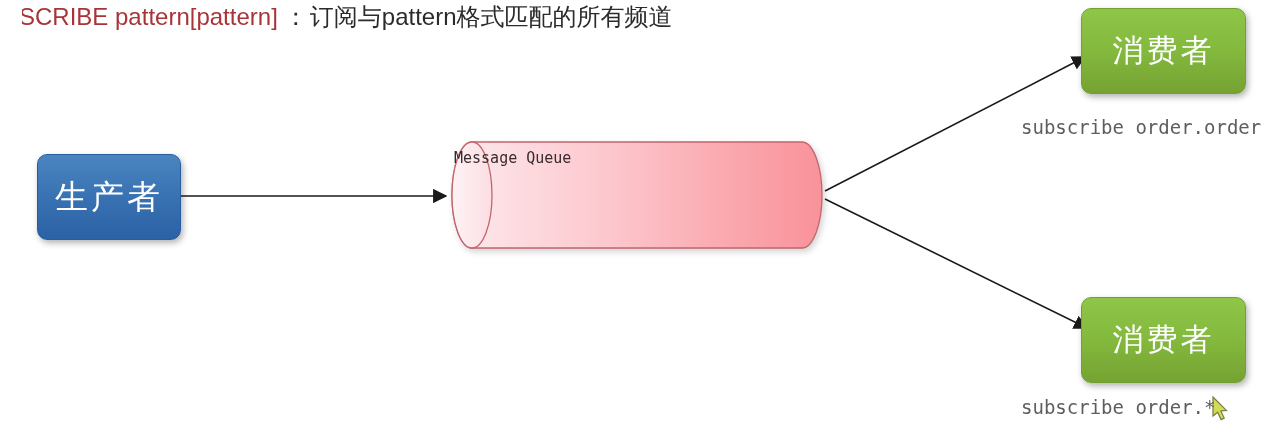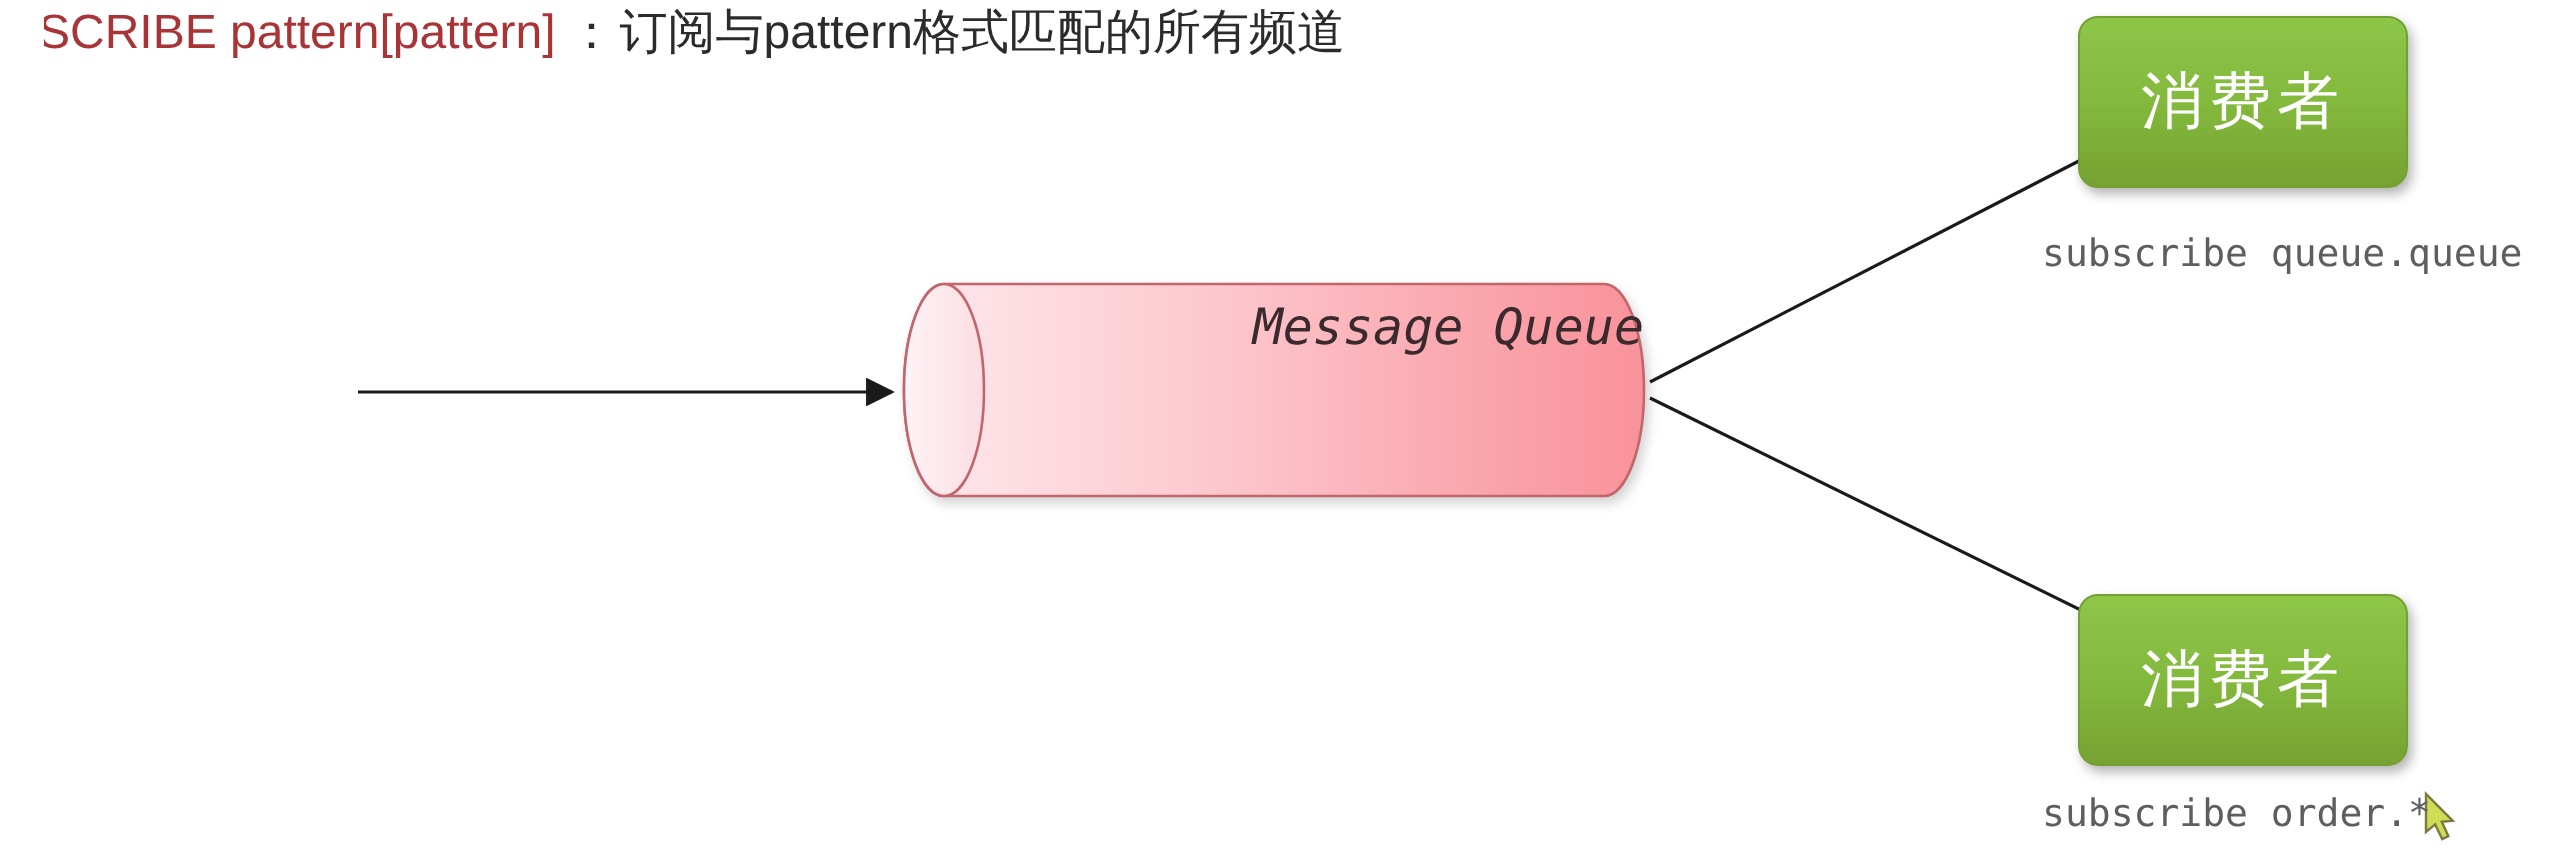--- a/index.html
+++ b/index.html
@@ -46,40 +46,39 @@
   }
   .producer {
     left: 15px; top: 154px;
     width: 142px; height: 84px;
     background: linear-gradient(180deg, #4a84c0 0%, #3a74b4 45%, #2b61a5 100%);
     border: 1px solid #2a5c9d;
     font-size: 33px;
     letter-spacing: 3px;
   }
   .consumer {
-    left: 1017px;
+    left: 1059px;
     width: 163px; height: 84px;
     background: linear-gradient(180deg, #8ec648 0%, #83b93d 50%, #76a232 100%);
     border: 1px solid #74a033;
     font-size: 31px;
     letter-spacing: 3px;
   }
   .consumer.top    { top: 8px;   }
   .consumer.bottom { top: 297px; }
 
   
   .queue-label {
     position: absolute;
     left: 432px; top: 149px;
     width: 368px;
-    text-align: right;
+    text-align: left;
     font-family: "DejaVu Sans Mono", "Liberation Mono", monospace;
-    font-size: 25px;
+    font-size: 15px;
     color: #3a2a2e;
-    font-style: italic;
   }
 
   
   .annotation {
     position: absolute;
     left: 999px;
     white-space: nowrap;
     font-family: "DejaVu Sans Mono", "Liberation Mono", monospace;
     font-size: 19px;
     color: #5e5e5e;
@@ -122,26 +121,29 @@
 
     <line x1="803" y1="191" x2="1063" y2="57" stroke="#1a1a1a" stroke-width="1.6" marker-end="url(#arrowhead)"></line>
 
     <line x1="803" y1="199" x2="1065" y2="328" stroke="#1a1a1a" stroke-width="1.6" marker-end="url(#arrowhead)"></line>
 
     <g transform="translate(1191,397)">
       <path d="M0 0 L0 19 L4.6 15.2 L8.1 22.6 L11.2 21.1 L7.9 13.9 L13.4 13.4 Z" fill="#cfdc55" stroke="#7a7a42" stroke-width="1.2"></path>
     </g>
   </svg>
 
+  <div class="node producer">
+    <span>生产者</span>
+  </div>
 
   <div class="queue-label">Message Queue</div>
 
   <div class="node consumer top">
     <span>消费者</span>
   </div>
   <div class="node consumer bottom">
     <span>消费者</span>
   </div>
 
-  <div class="annotation top">subscribe queue.queue</div>
+  <div class="annotation top">subscribe order.order</div>
   <div class="annotation bottom">subscribe order.*</div>
 
 </div>
 
 </body></html>

